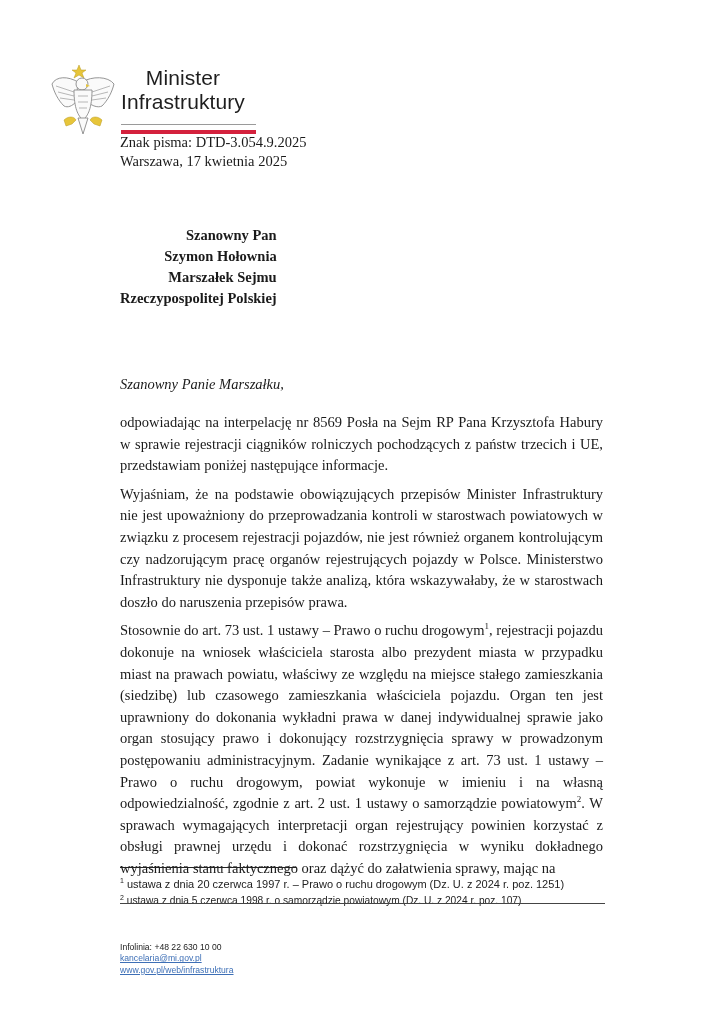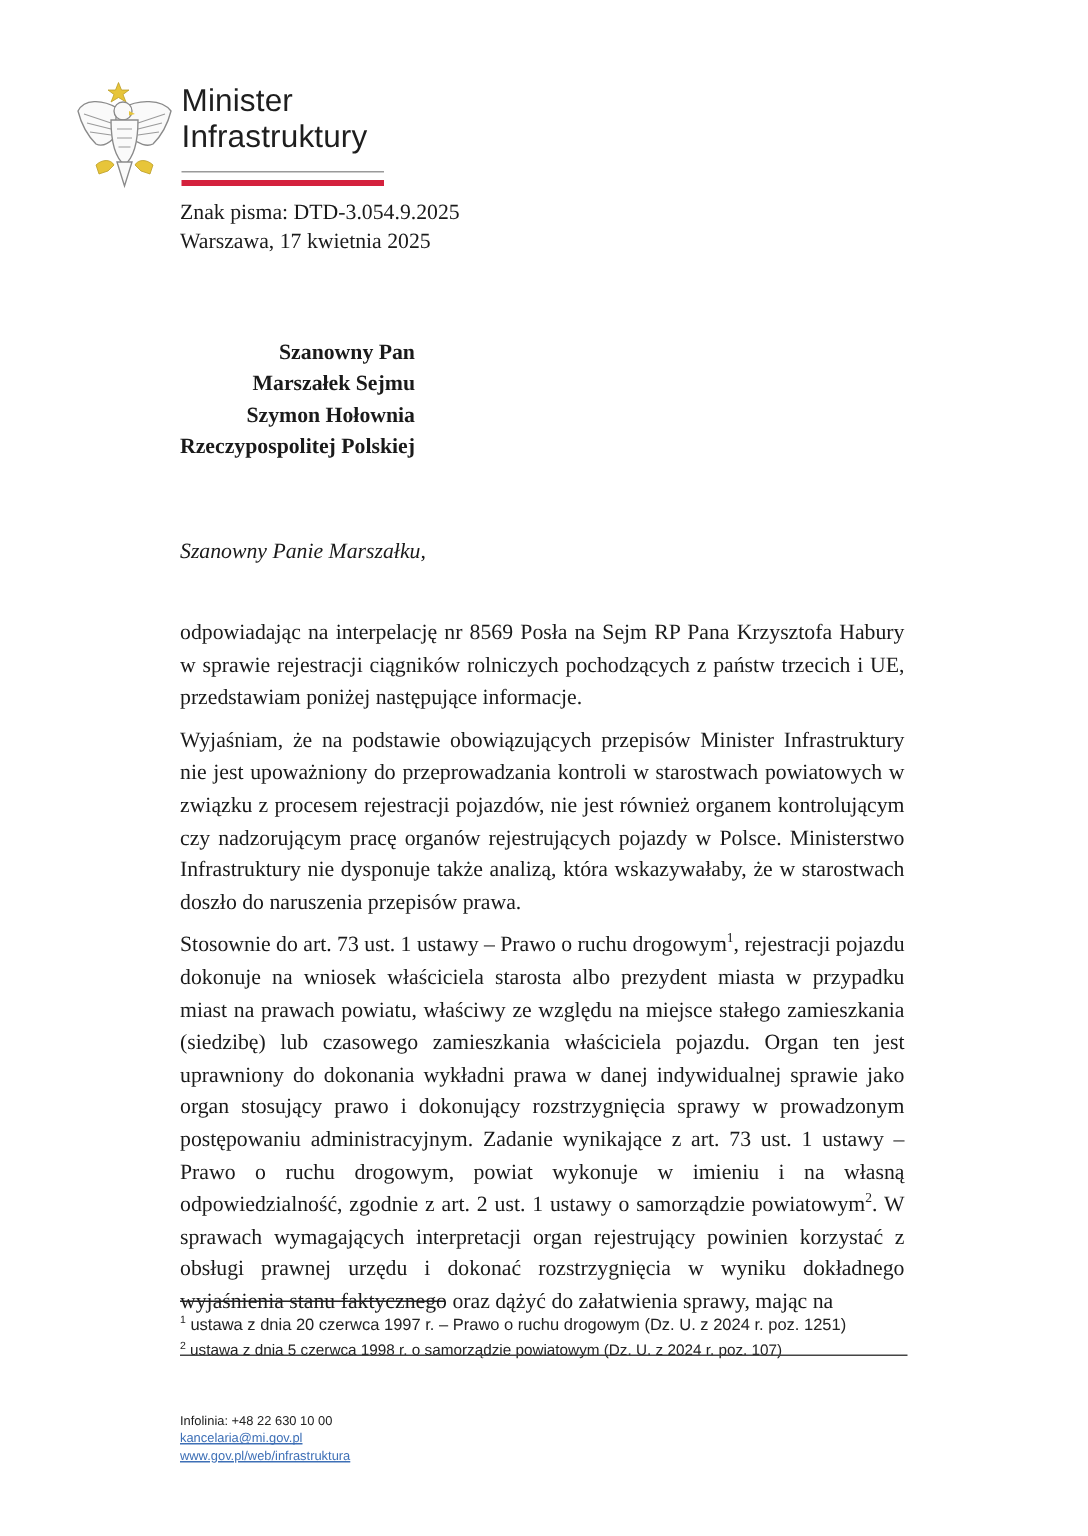--- a/index.html
+++ b/index.html
@@ -1,30 +1,30 @@
 <!DOCTYPE html>
 <html><head>
 <meta charset="utf-8">
 <style>
   html, body { margin: 0; padding: 0; background: #ffffff; }
   body { width: 725px; height: 1024px; position: relative; overflow: hidden; font-family: "Liberation Serif", "DejaVu Serif", serif; color: #1a1a1a; }
   .page { position: absolute; inset: 0; }
 
   
-  .logo { position: absolute; left: 50px; top: 52px; width: 220px; height: 72px; }
+  .logo { position: absolute; left: 50px; top: 62px; width: 220px; height: 72px; text-align: center; }
   .eagle { position: absolute; left: 0; top: 0; width: 66px; height: 76px; }
   .logo-text { position: absolute; left: 71px; top: 4px; font-family: "Liberation Sans", "DejaVu Sans", sans-serif; font-size: 21px; line-height: 24px; color: #1e1e1e; letter-spacing: 0.1px; }
   .logo-line-grey { position: absolute; left: 71px; top: 62px; width: 135px; height: 1px; background: #9a9a9a; }
   .logo-line-red { position: absolute; left: 71px; top: 68px; width: 135px; height: 4px; background: #d4213d; }
 
   .ref { position: absolute; left: 120px; top: 133px; font-size: 14.5px; line-height: 19px; }
 
   .addressee { position: absolute; left: 120px; top: 225px; font-size: 14.5px; line-height: 21px; font-weight: bold; text-align: right; }
 
-  .salutation { position: absolute; left: 120px; top: 360px; font-size: 14.5px; font-style: italic; }
+  .salutation { position: absolute; left: 120px; top: 376px; font-size: 14.5px; font-style: italic; }
 
   .body { position: absolute; left: 120px; top: 412px; width: 483px; font-size: 14.5px; line-height: 21.6px; }
   .body p { margin: 0 0 7px 0; text-align: justify; }
   .body sup { font-size: 9px; line-height: 0; }
 
   .fn-rule { position: absolute; left: 120px; top: 867px; width: 176px; height: 1px; background: #222; }
   .footnotes { position: absolute; left: 120px; top: 874px; font-family: "Liberation Sans", "DejaVu Sans", sans-serif; font-size: 11px; line-height: 14.5px; color: #222; }
   .footnotes .fn2 { font-size: 10.2px; }
   .footnotes sup { font-size: 7px; }
 
@@ -68,22 +68,22 @@
     <div class="logo-line-red"></div>
   </div>
 
   <div class="ref">
     <span class="line">Znak pisma: DTD-3.054.9.2025</span>
     <span class="line">Warszawa, 17 kwietnia 2025</span>
   </div>
 
   <div class="addressee">
     <span class="line">Szanowny Pan</span>
+    <span class="line">Szymon Hołownia</span>
     <span class="line">Marszałek Sejmu</span>
-    <span class="line">Szymon Hołownia</span>
     <span class="line">Rzeczypospolitej Polskiej</span>
   </div>
 
   <div class="salutation">Szanowny Panie Marszałku,</div>
 
   <div class="body">
     <p>odpowiadając na interpelację nr 8569 Posła na Sejm RP Pana Krzysztofa Habury w sprawie rejestracji ciągników rolniczych pochodzących z państw trzecich i UE, przedstawiam poniżej następujące informacje.</p>
     <p>Wyjaśniam, że na podstawie obowiązujących przepisów Minister Infrastruktury nie jest upoważniony do przeprowadzania kontroli w starostwach powiatowych w związku z procesem rejestracji pojazdów, nie jest również organem kontrolującym czy nadzorującym pracę organów rejestrujących pojazdy w Polsce. Ministerstwo Infrastruktury nie dysponuje także analizą, która wskazywałaby, że w starostwach doszło do naruszenia przepisów prawa.</p>
     <p><span>Stosownie do art. 73 ust. 1 ustawy – Prawo o ruchu drogowym</span><sup>1</sup><span>, rejestracji pojazdu dokonuje na wniosek właściciela starosta albo prezydent miasta w przypadku miast na prawach powiatu, właściwy ze względu na miejsce stałego zamieszkania (siedzibę) lub czasowego zamieszkania właściciela pojazdu. Organ ten jest uprawniony do dokonania wykładni prawa w danej indywidualnej sprawie jako organ stosujący prawo i dokonujący rozstrzygnięcia sprawy w prowadzonym postępowaniu administracyjnym. Zadanie wynikające z art. 73 ust. 1 ustawy – Prawo o ruchu drogowym, powiat wykonuje w imieniu i na własną odpowiedzialność, zgodnie z art. 2 ust. 1 ustawy o samorządzie powiatowym</span><sup>2</sup><span>. W sprawach wymagających interpretacji organ rejestrujący powinien korzystać z obsługi prawnej urzędu i dokonać rozstrzygnięcia w wyniku dokładnego wyjaśnienia stanu faktycznego oraz dążyć do załatwienia sprawy, mając na</span></p>
   </div>

